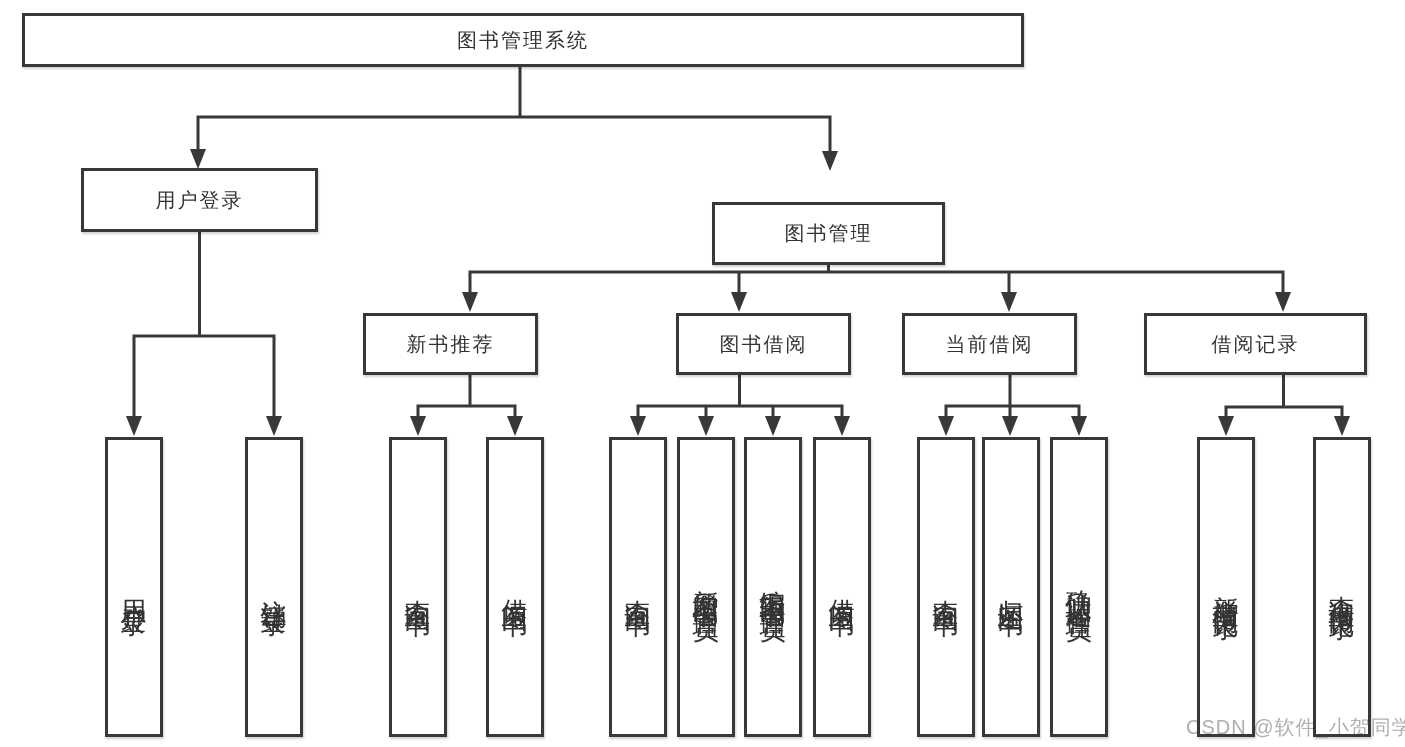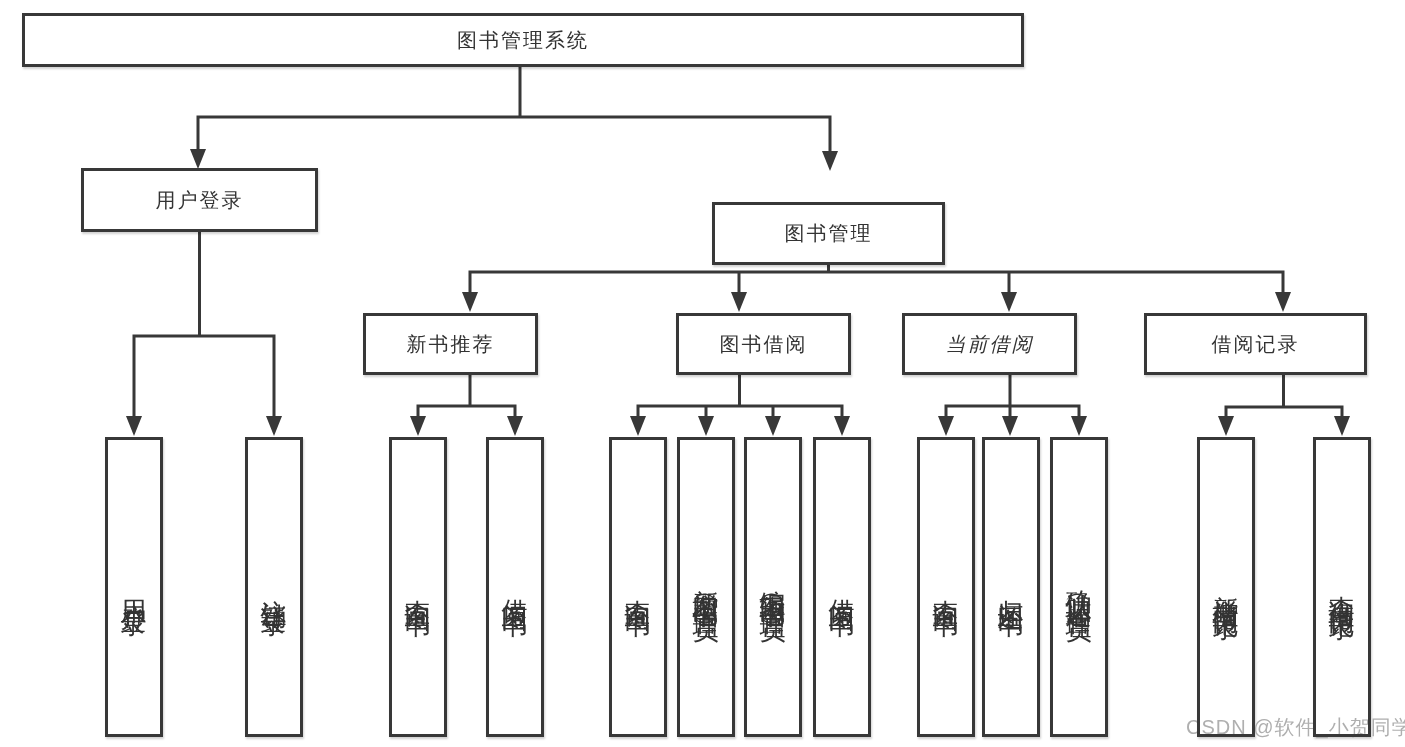--- a/index.html
+++ b/index.html
@@ -37,21 +37,21 @@
     font-size: 20px;
     letter-spacing: 2px;
     white-space: nowrap;
   }
   .root  { left: 22px;  top: 13px;  width: 1002px; height: 54px; }
   .lvl2a { left: 81px;  top: 168px; width: 237px;  height: 64px; }
   .lvl2b { left: 712px; top: 170px; width: 233px;  height: 63px; margin-top: 32px; }
   .lvl3  { top: 313px; height: 62px; width: 175px; }
   .l3a { left: 363px; }
   .l3b { left: 632px; margin-left: 44px; }
-  .l3c { left: 902px; font-style: italic; }
+  .l3c { left: 902px; }
   .l3d { left: 1144px; width: 223px; }
   .leaf {
     top: 437px;
     height: 300px;
     width: 58px;
     writing-mode: vertical-rl;
     text-orientation: mixed;
     font-size: 26px;
     line-height: 1;
     letter-spacing: 4px;

